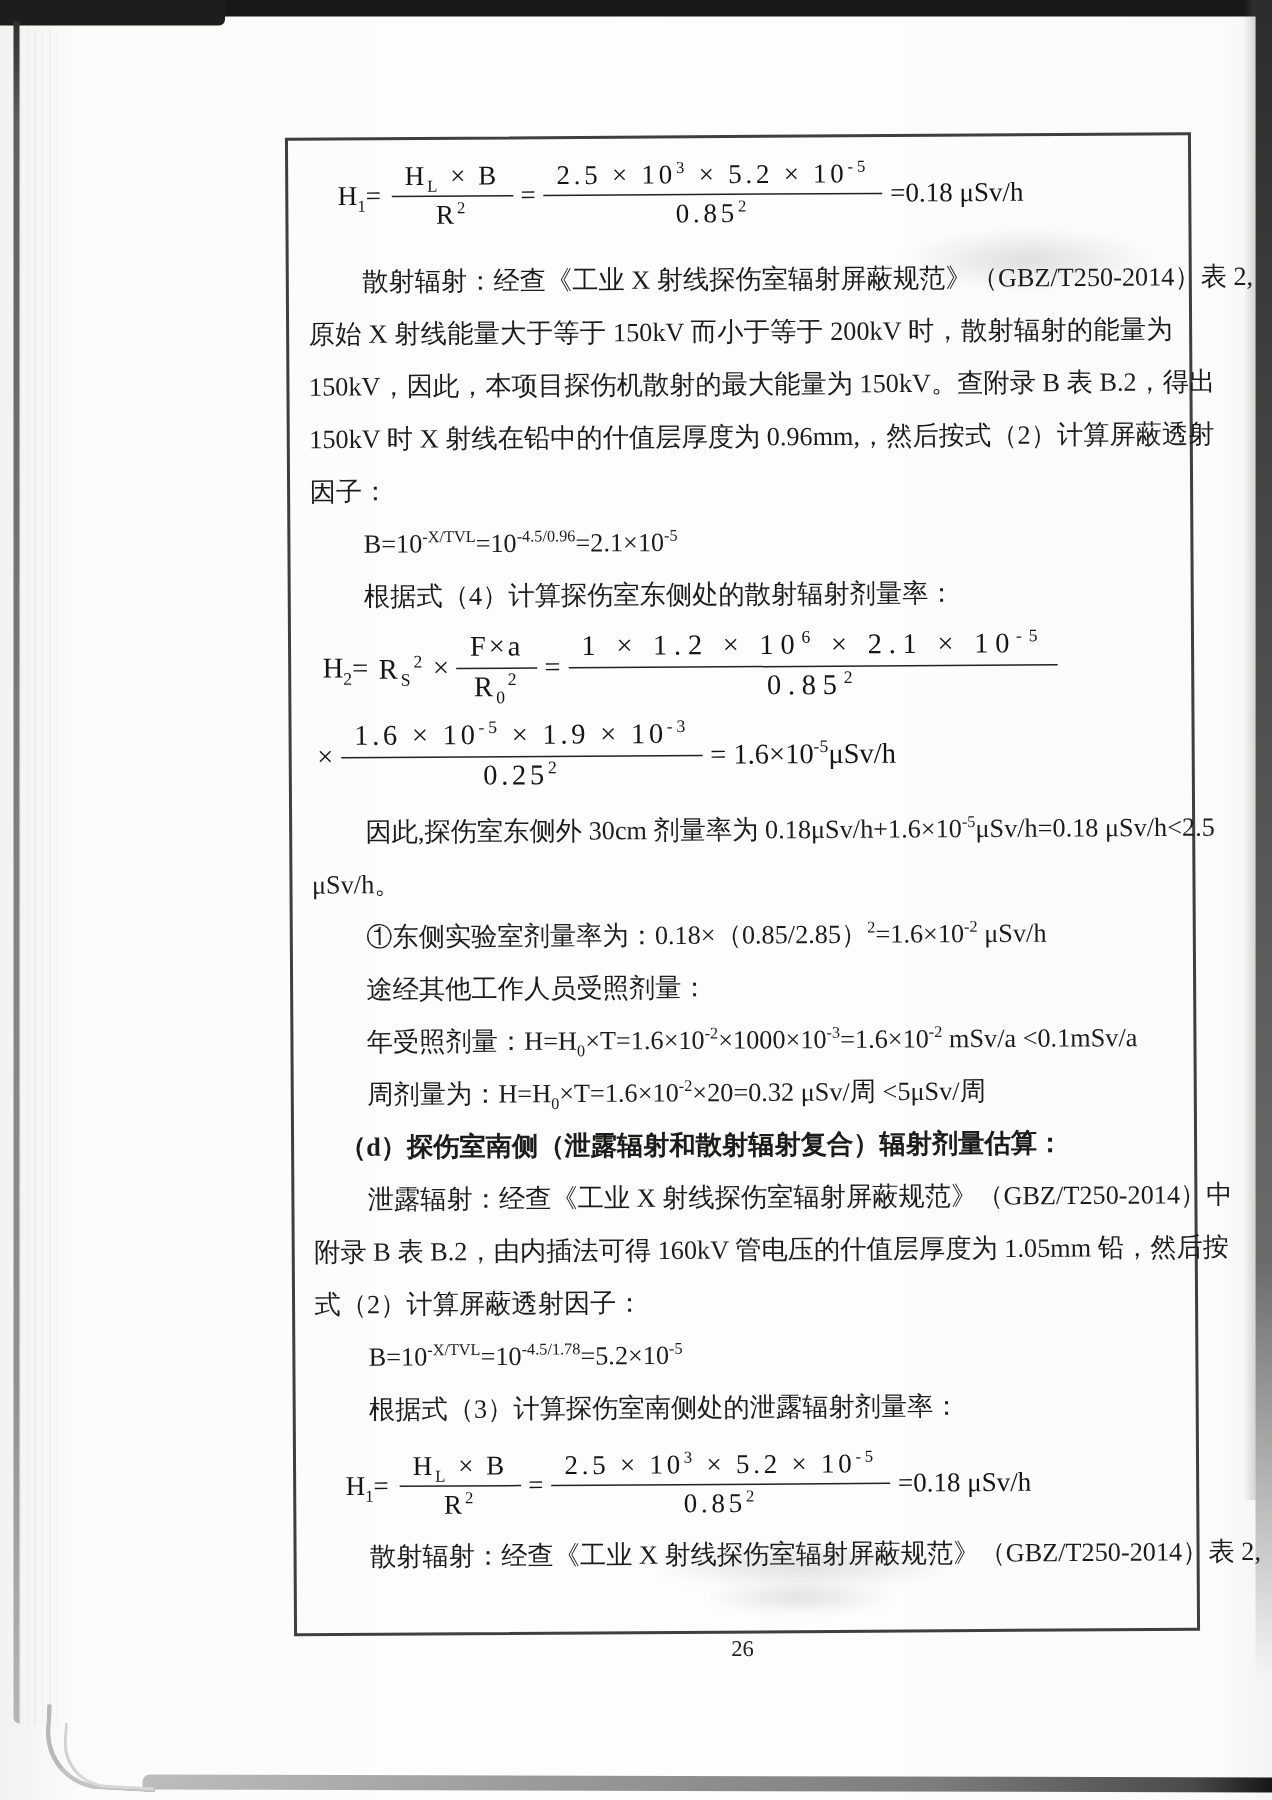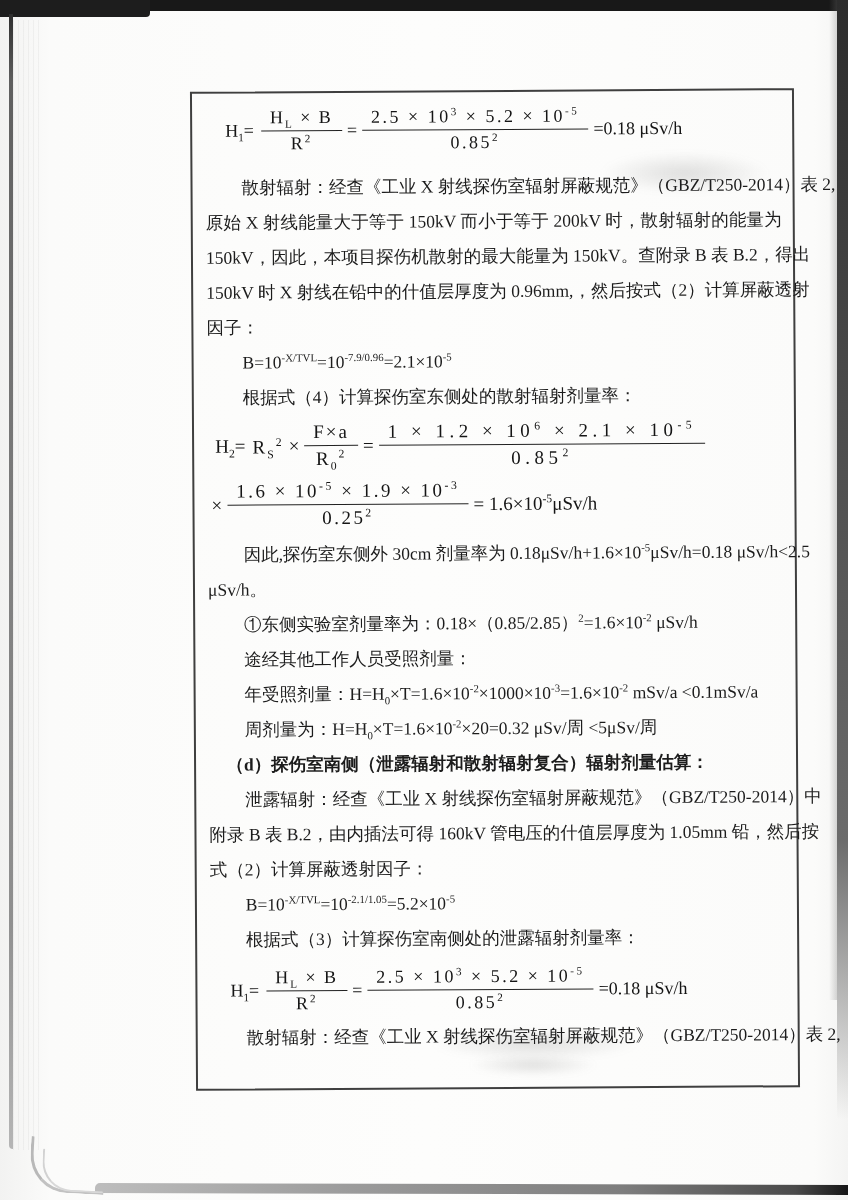--- a/index.html
+++ b/index.html
@@ -94,21 +94,21 @@
         <span class="den sp">0.85<sup>2</sup></span>
       </span>
       <span>=0.18 μSv/h</span>
     </div>
 
     <div class="t ind fill">散射辐射：经查《工业 X 射线探伤室辐射屏蔽规范》（GBZ/T250-2014）表 2,</div>
     <div class="t fill">原始 X 射线能量大于等于 150kV 而小于等于 200kV 时，散射辐射的能量为</div>
     <div class="t fill">150kV，因此，本项目探伤机散射的最大能量为 150kV。查附录 B 表 B.2，得出</div>
     <div class="t fill">150kV 时 X 射线在铅中的什值层厚度为 0.96mm,，然后按式（2）计算屏蔽透射</div>
     <div class="t">因子：</div>
-    <div class="t ind">B=10<sup>-X/TVL</sup>=10<sup>-7.9/0.96</sup>=2.1×10<sup>-5</sup></div>
+    <div class="t ind">B=10<sup>-X/TVL</sup>=10<sup>-4.5/0.96</sup>=2.1×10<sup>-5</sup></div>
     <div class="t ind">根据式（4）计算探伤室东侧处的散射辐射剂量率：</div>
 
     <div class="formula f-h2a">
       <span class="lead">H<sub>2</sub>=</span>
       <span class="frac">
         <span class="den var">R<sub>S</sub><sup>2</sup></span>
       </span>
       <span>×</span>
       <span class="frac">
         <span class="num var">F×a</span>
@@ -133,35 +133,36 @@
     <div class="t ind fill mt8">因此,探伤室东侧外 30cm 剂量率为 0.18μSv/h+1.6×10<sup>-5</sup>μSv/h=0.18 μSv/h&lt;2.5</div>
     <div class="t">μSv/h。</div>
     <div class="t ind">①东侧实验室剂量率为：0.18×（0.85/2.85）<sup>2</sup>=1.6×10<sup>-2</sup> μSv/h</div>
     <div class="t ind">途经其他工作人员受照剂量：</div>
     <div class="t ind">年受照剂量：H=H<sub>0</sub>×T=1.6×10<sup>-2</sup>×1000×10<sup>-3</sup>=1.6×10<sup>-2</sup> mSv/a &lt;0.1mSv/a</div>
     <div class="t ind">周剂量为：H=H<sub>0</sub>×T=1.6×10<sup>-2</sup>×20=0.32 μSv/周  &lt;5μSv/周</div>
     <div class="t bold" style="text-indent:1em;">（d）探伤室南侧（泄露辐射和散射辐射复合）辐射剂量估算：</div>
     <div class="t ind fill">泄露辐射：经查《工业 X 射线探伤室辐射屏蔽规范》（GBZ/T250-2014）中</div>
     <div class="t fill">附录 B 表 B.2，由内插法可得 160kV 管电压的什值层厚度为 1.05mm 铅，然后按</div>
     <div class="t">式（2）计算屏蔽透射因子：</div>
-    <div class="t ind">B=10<sup>-X/TVL</sup>=10<sup>-2.1/1.05</sup>=5.2×10<sup>-5</sup></div>
+    <div class="t ind">B=10<sup>-X/TVL</sup>=10<sup>-4.5/1.78</sup>=5.2×10<sup>-5</sup></div>
     <div class="t ind">根据式（3）计算探伤室南侧处的泄露辐射剂量率：</div>
 
     <div class="formula f-h1b">
       <span class="lead">H<sub>1</sub>=</span>
       <span class="frac">
         <span class="num var">H<sub>L</sub> × B</span>
         <span class="den var">R<sup>2</sup></span>
       </span>
       <span>=</span>
       <span class="frac">
         <span class="num sp">2.5 × 10<sup>3</sup> × 5.2 × 10<sup>-5</sup></span>
         <span class="den sp">0.85<sup>2</sup></span>
       </span>
       <span>=0.18 μSv/h</span>
     </div>
 
     <div class="t ind fill">散射辐射：经查《工业 X 射线探伤室辐射屏蔽规范》（GBZ/T250-2014）表 2,</div>
 
   </div>
 
+  <div class="page-number">26</div>
 
 </div>
 
 </body></html>

